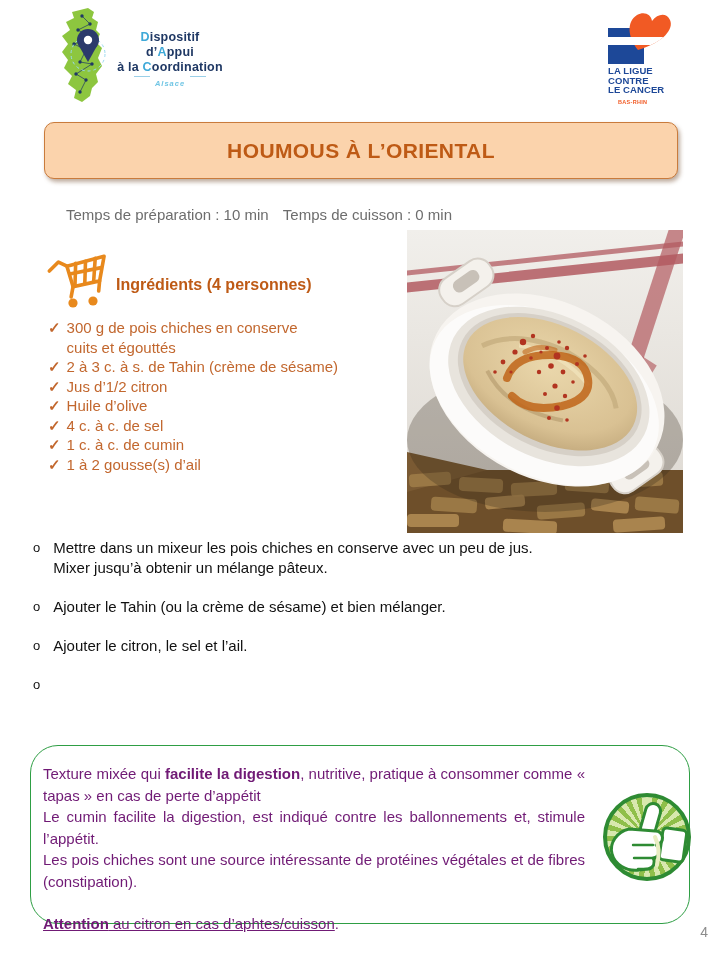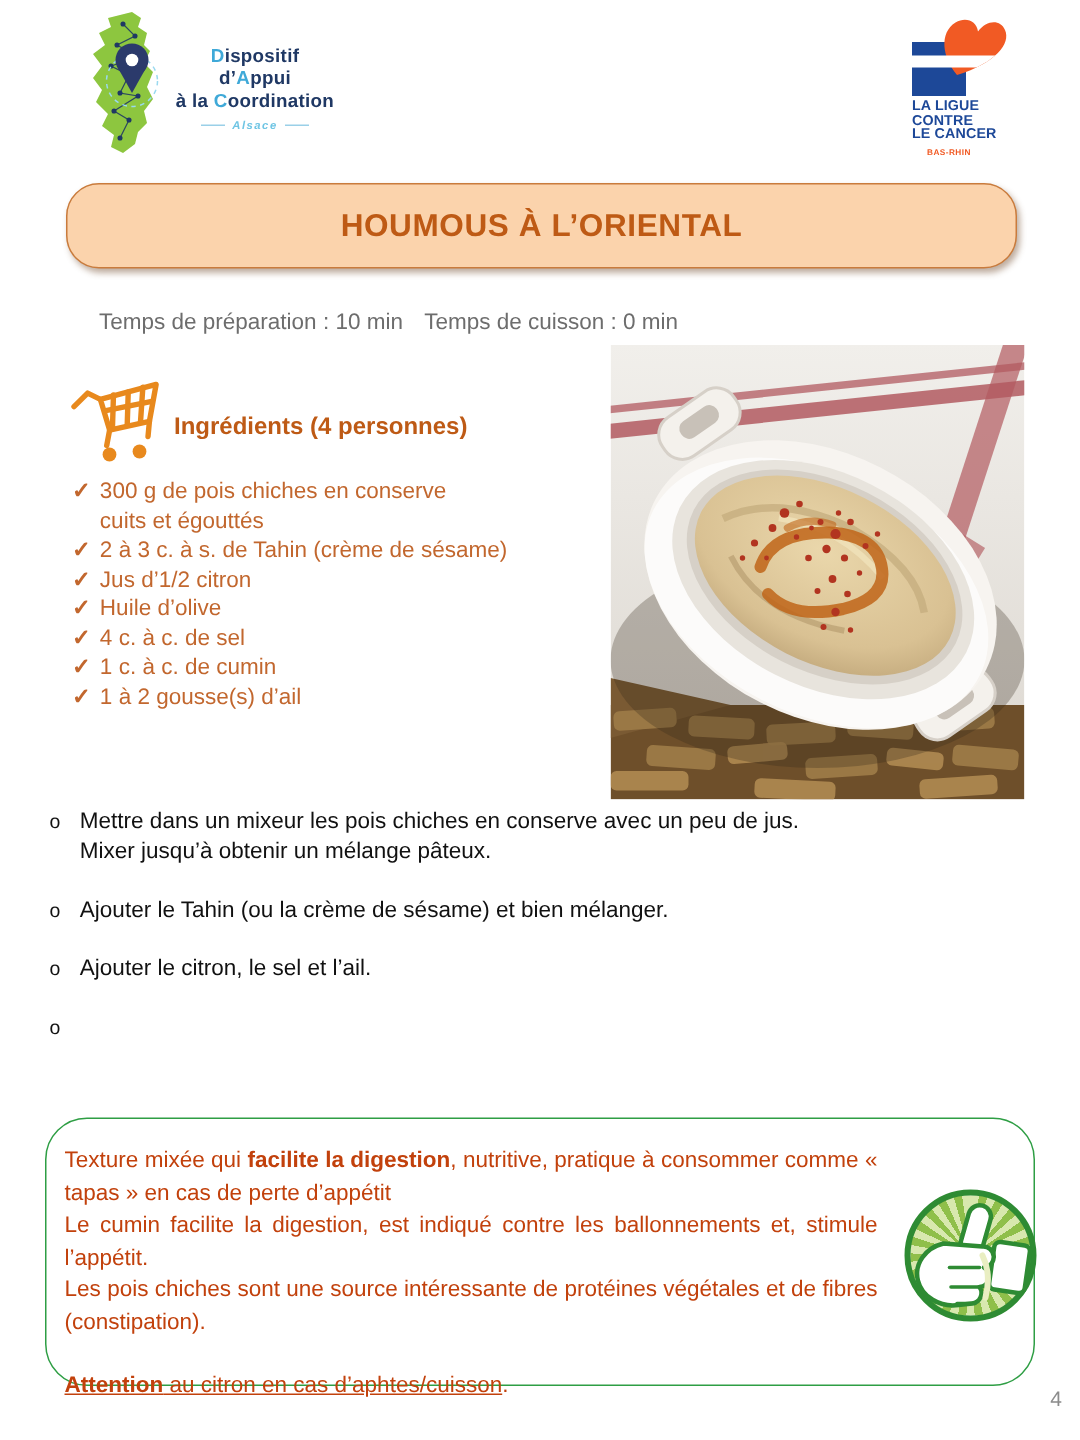--- a/index.html
+++ b/index.html
@@ -6,32 +6,32 @@
   html,body { background:#fff; }
   body { font-family:"Liberation Sans", sans-serif; }
   .page { position:relative; width:720px; height:960px; background:#ffffff; overflow:hidden; }
 
   
   .dac-logo { position:absolute; left:52px; top:4px; width:200px; height:110px; }
   .dac-logo svg { position:absolute; left:0; top:0; }
   .dac-text { position:absolute; left:38px; top:26px; width:160px; text-align:center;
               font-weight:bold; font-size:12.5px; line-height:15px; color:#1F3864; letter-spacing:.2px; }
   .dac-text .cap { color:#3FA9D8; }
-  .dac-region-row { display:flex; align-items:center; justify-content:center; gap:5px; margin-top:1px; }
+  .dac-region-row { display:flex; justify-content:center; gap:5px; margin-top:1px; }
   .dash-line { display:inline-block; width:16px; border-top:1px solid #9AD0E8; }
   .dac-region { font-size:7.5px; font-style:italic; color:#6FC5E4; font-weight:bold; letter-spacing:1px; }
 
   .ligue-logo { position:absolute; left:600px; top:6px; width:95px; height:100px; }
   .ligue-text { position:absolute; left:8px; top:60px; color:#1D4898; font-weight:bold;
                 font-size:9.5px; line-height:9.5px; letter-spacing:.1px; }
   .ligue-dept { margin-top:3px; margin-left:10px; color:#F15A24; font-size:5.5px; letter-spacing:.3px; }
 
   
   .banner { position:absolute; left:44px; top:122px; width:634px; height:57px;
-            background:#FBD3AC; border:1.5px solid #C97B3C; border-radius:22px;
+            background:#FBD3AC; border:1.5px solid #C97B3C; border-radius:10px;
             box-shadow:2px 3px 4px rgba(110,70,40,.45);
             display:flex; align-items:center; justify-content:center; }
   .banner-title { color:#BE5A15; font-size:21px; font-weight:bold; letter-spacing:.4px; }
 
   
   .times { position:absolute; left:66px; top:206px; font-size:15px; color:#6d6d6d; }
   .times span + span { margin-left:10px; }
 
   
   .cart { position:absolute; left:44px; top:246px; }
@@ -46,21 +46,21 @@
 
   
   .steps { position:absolute; left:33px; top:538px; width:665px; list-style:none; }
   .steps li { display:flex; gap:13px; font-size:15px; line-height:20px; color:#111; margin-bottom:19px; }
   .step-bullet { flex:0 0 auto; font-size:13px; line-height:20px; color:#111; }
   .step-text { white-space:pre-line; }
 
   
   .benefits { position:absolute; left:30px; top:745px; width:660px; height:179px;
               border:1.5px solid #2E9E44; border-radius:28px; background:#fff; padding:17px 104px 0 12px; }
-  .benefits p { color:#c2410c; font-size:15px; line-height:21.5px; text-align:justify; }
+  .benefits p { color:#701a75; font-size:15px; line-height:21.5px; text-align:justify; }
   .benefits b { font-weight:bold; }
   .attention { margin-top:21px; text-align:left !important; }
   .attention .u { text-decoration:underline; }
   .attention .b { font-weight:bold; }
 
   .thumb-wrap { position:absolute; right:-2px; top:47px; width:88px; height:88px; }
   .thumb-circle { position:absolute; inset:0; border-radius:50%;
       border:4px solid #2E8B33;
       background:repeating-conic-gradient(#d8e8ae 0deg 8deg, #8fbf4a 8deg 16deg); }
   .thumb-wrap svg { position:absolute; inset:0; }

